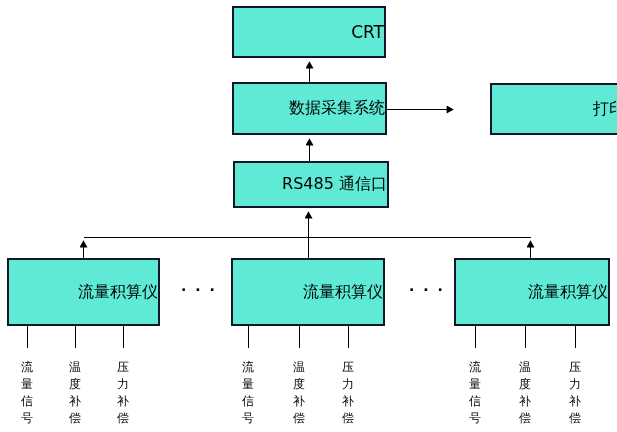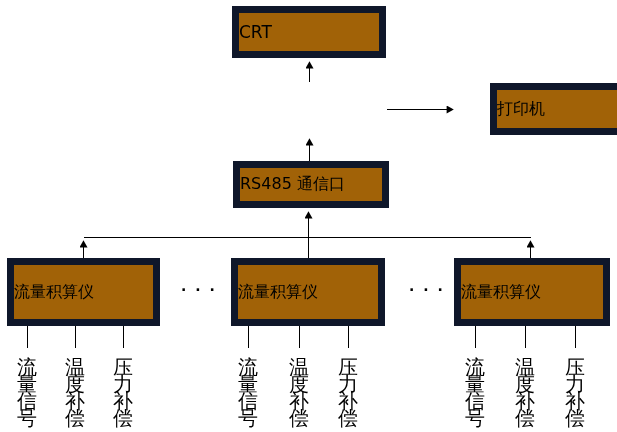--- a/index.html
+++ b/index.html
@@ -9,23 +9,23 @@
     background:#ffffff;
     font-family:"DejaVu Sans","Liberation Sans",sans-serif;
     color:#000000;
     overflow:hidden;
   }
   .connector-layer{
     position:absolute;left:0;top:0;width:617px;height:432px;
   }
   .node{
     position:absolute;
-    border:7px solid #0f172a;
-    background:#a16207;
-    display:flex;align-items:center;justify-content:flex-start;
+    border:2px solid #0f172a;
+    background:#5eead4;
+    display:flex;align-items:center;justify-content:flex-end;
     font-size:16px;
     box-sizing:border-box;
     white-space:nowrap;
   }
   .node.crt{left:232px;top:6px;width:154px;height:52px;font-size:17px;}
   .node.daq{left:232px;top:82px;width:155px;height:53px;}
   .node.printer{left:457px;top:83px;width:153px;height:52px;margin-left:33px;}
   .node.rs485{left:233px;top:161px;width:156px;height:47px;}
   .node.tot{top:258px;height:68px;}
   .node.tot1{left:7px;width:153px;}
@@ -33,21 +33,21 @@
   .node.tot3{left:454px;width:156px;}
   .ellipsis{
     position:absolute;top:276px;height:20px;
     font-size:14px;font-weight:bold;letter-spacing:2px;
     line-height:20px;
   }
   .ellipsis.e1{left:181px;}
   .ellipsis.e2{left:409px;}
   .vlabel{
     position:absolute;top:359px;width:22px;
-    font-size:20px;line-height:17px;
+    font-size:12px;line-height:17px;
     text-align:center;
     word-break:break-all;
     overflow-wrap:anywhere;
   }
 </style>
 </head>
 <body>
 
 <div class="canvas">
 
@@ -81,20 +81,23 @@
     <line x1="348.5" y1="348" x2="348.5" y2="314" stroke="#000" stroke-width="1" marker-end="url(#arrowhead)"></line>
 
     <line x1="475.5" y1="348" x2="475.5" y2="314" stroke="#000" stroke-width="1" marker-end="url(#arrowhead)"></line>
     <line x1="525.5" y1="348" x2="525.5" y2="314" stroke="#000" stroke-width="1" marker-end="url(#arrowhead)"></line>
     <line x1="575.5" y1="348" x2="575.5" y2="314" stroke="#000" stroke-width="1" marker-end="url(#arrowhead)"></line>
   </svg>
 
   <div class="node crt">
     <span>CRT</span>
   </div>
+  <div class="node daq">
+    <span>数据采集系统</span>
+  </div>
   <div class="node printer">
     <span>打印机</span>
   </div>
   <div class="node rs485">
     <span>RS485 通信口</span>
   </div>
   <div class="node tot tot1">
     <span>流量积算仪</span>
   </div>
   <div class="node tot tot2">

